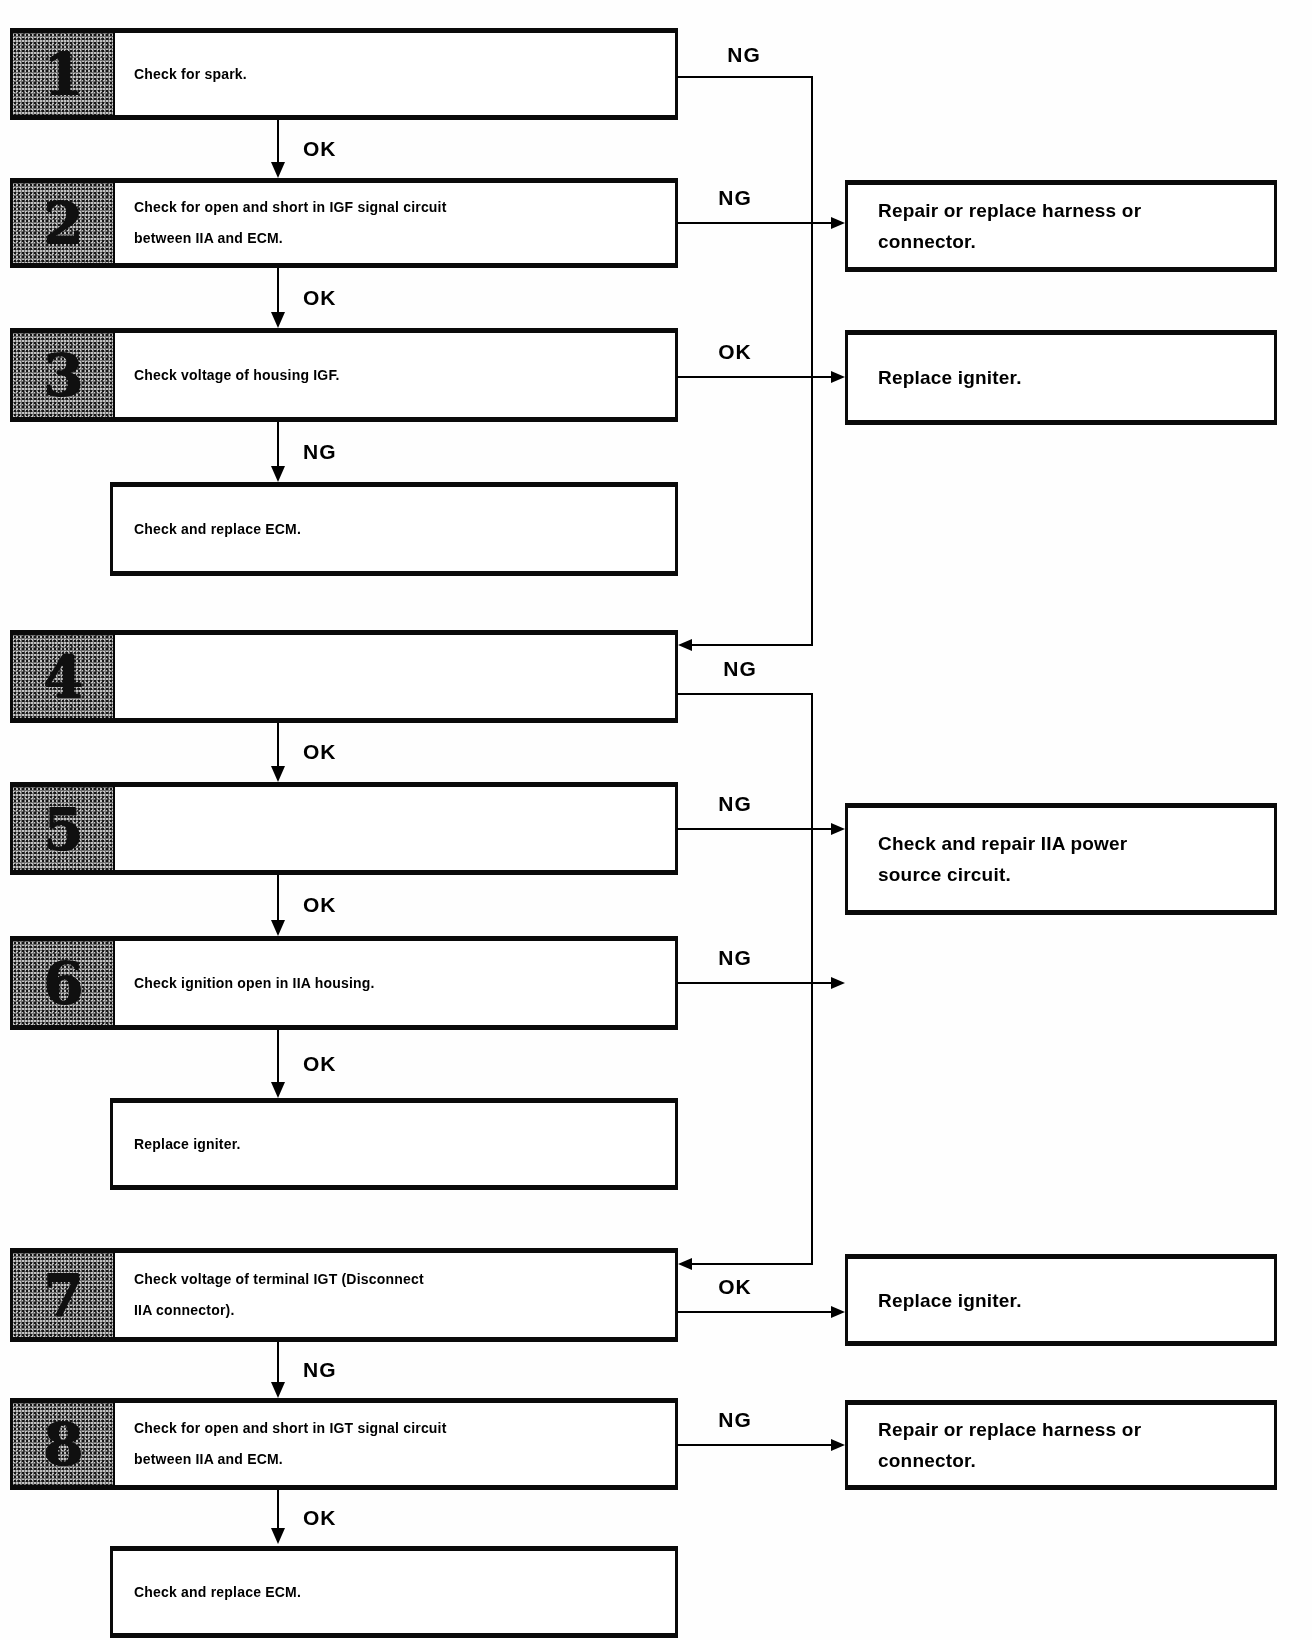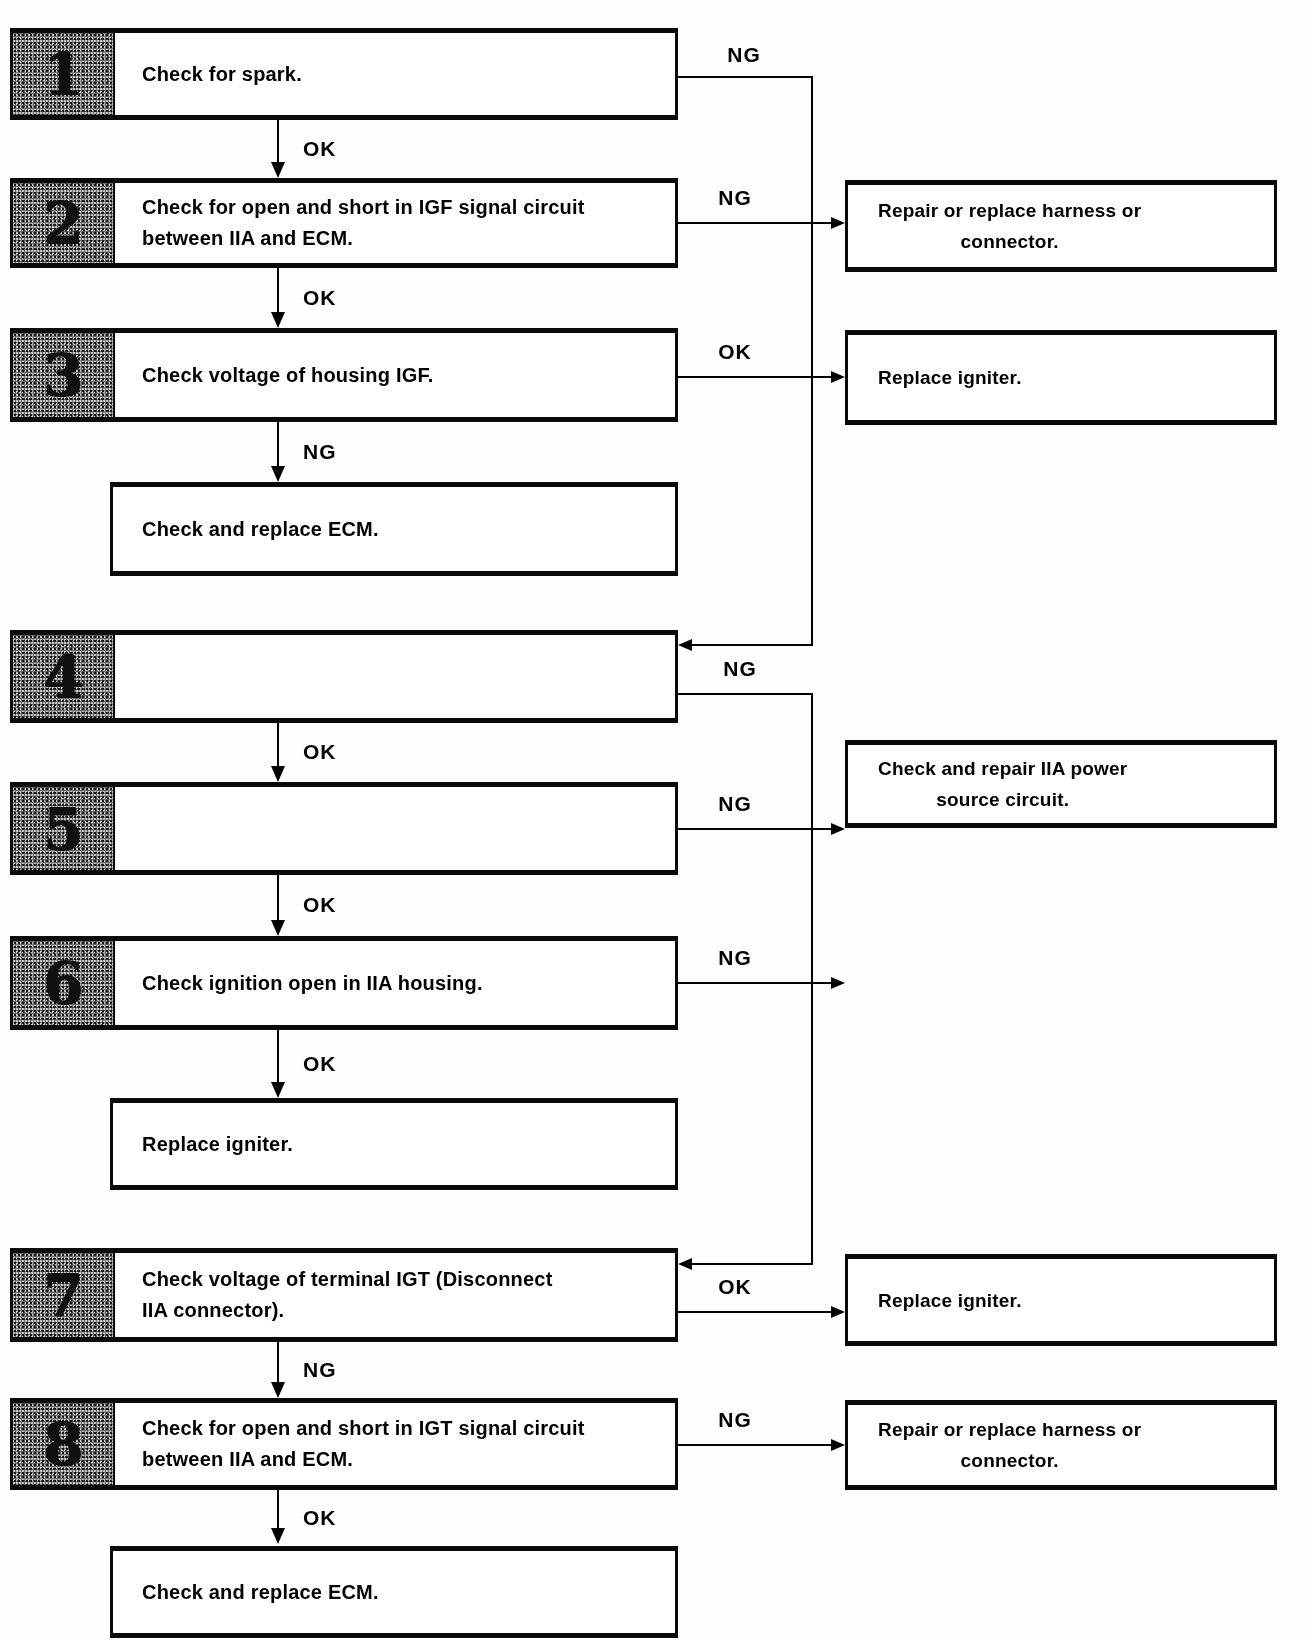--- a/index.html
+++ b/index.html
@@ -7,23 +7,23 @@
         font-family:"Liberation Sans",sans-serif;color:#000;}
 
   
   .box{position:absolute;box-sizing:border-box;background:#fff;
        border:3px solid #0a0a0a;border-top-width:5px;border-bottom-width:5px;
        display:flex;align-items:center;}
   .box.main{left:10px;width:668px;}
   .box.sub{left:110px;width:568px;}
   .box.right{left:845px;width:432px;}
 
-  .btext{font-size:20px;font-weight:bold;letter-spacing:.2px;line-height:31px;
-         white-space:pre-line;padding-left:29px;padding-right:12px;}
-  .box.right .btext{padding-left:30px;font-size:19px;text-align:center;}
+  .btext{font-size:14px;font-weight:bold;letter-spacing:.2px;line-height:31px;
+         white-space:pre-line;padding-left:21px;padding-right:12px;}
+  .box.right .btext{padding-left:30px;font-size:19px;}
 
   
   .numblk{position:absolute;left:0;top:0;bottom:0;width:100px;
           border-right:2px solid #050505;
           display:flex;align-items:center;justify-content:center;
           background:
             radial-gradient(#161616 .9px, transparent 1.1px),
             radial-gradient(#3c3c3c .9px, transparent 1.1px),
             radial-gradient(#6e6e6e 1px, transparent 1.3px),
             #c2c2c2;
@@ -129,21 +129,21 @@
 
   <div class="box right" style="top:180px;height:92px">
     <div class="btext">Repair or replace harness or
 connector.</div>
   </div>
 
   <div class="box right" style="top:330px;height:95px">
     <div class="btext">Replace igniter.</div>
   </div>
 
-  <div class="box right" style="top:740px;height:88px">
+  <div class="box right" style="top:803px;height:112px">
     <div class="btext">Check and repair IIA power
 source circuit.</div>
   </div>
 
 
   <div class="box right" style="top:1254px;height:92px">
     <div class="btext">Replace igniter.</div>
   </div>
 
   <div class="box right" style="top:1400px;height:90px">

